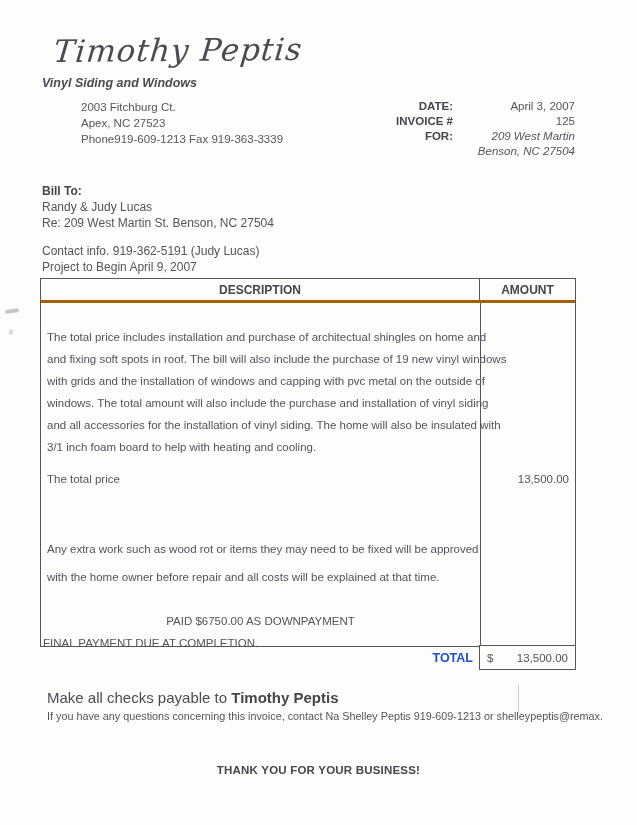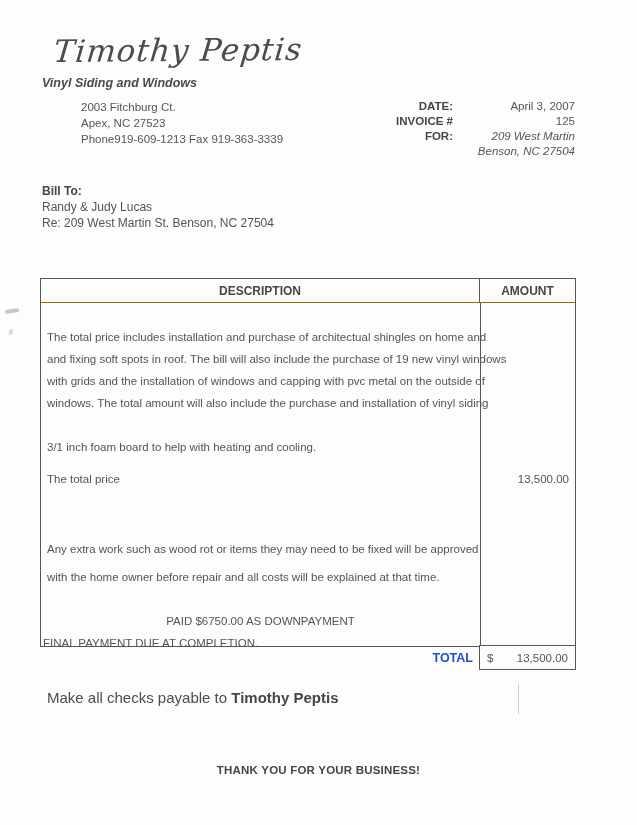--- a/index.html
+++ b/index.html
@@ -55,21 +55,21 @@
   }
 
   
   .inv-table {
     position: absolute; left: 40px; top: 278px;
     width: 536px; height: 369px;
     border: 1px solid #55555a;
   }
   .thead {
     display: flex; height: 24px;
-    border-bottom: 1px solid #a16207;
+    border-bottom: 3px solid #a16207;
     font-size: 12px; font-weight: bold; color: #45454a;
   }
   .th-desc { width: 439px; border-right: 1px solid #55555a;
     display: flex; align-items: center; justify-content: center; }
   .th-amt { flex: 1; display: flex; align-items: center; justify-content: center; }
   .tbody { position: relative; height: 344px; }
   .col-divider {
     position: absolute; left: 439px; top: 0; bottom: 0;
     width: 0; border-left: 1px solid #55555a;
   }
@@ -160,52 +160,58 @@
       <span class="meta-value it">Benson, NC 27504</span>
     </div>
   </div>
 
   <div class="billto">
     <div class="b">Bill To:</div>
     <div>Randy &amp; Judy Lucas</div>
     <div>Re: 209 West Martin St.  Benson, NC 27504</div>
   </div>
 
+  <div class="contact">
+    <div>Contact info. 919-362-5191  (Judy Lucas)</div>
+    <div>Project to Begin April 9, 2007</div>
+  </div>
 
   <div class="inv-table">
     <div class="thead">
       <div class="th-desc">DESCRIPTION</div>
       <div class="th-amt">AMOUNT</div>
     </div>
     <div class="tbody">
       <div class="col-divider"></div>
 
       <div class="desc-line" style="top:28px">The total price includes installation and purchase of architectual shingles on home and</div>
       <div class="desc-line" style="top:50px">and fixing soft spots in roof.    The bill will also include the purchase of 19 new vinyl windows</div>
       <div class="desc-line" style="top:72px">with grids and the installation of windows and capping with pvc metal on the outside of</div>
       <div class="desc-line" style="top:94px">windows.  The total amount will also include the purchase  and installation of vinyl siding</div>
+      <div class="desc-line" style="top:116px">and all accessories for the installation of vinyl siding.  The home will also be insulated with</div>
       <div class="desc-line" style="top:138px">3/1 inch foam board to help with heating and cooling.</div>
 
       <div class="desc-line" style="top:170px">The total price</div>
       <div class="amt-cell" style="top:170px">13,500.00</div>
 
       <div class="desc-line" style="top:240px">Any extra work such as wood rot or items they may need to be fixed will be approved</div>
       <div class="desc-line" style="top:268px">with the home owner before repair and all costs will be explained at that time.</div>
 
       <div class="paid-line" style="top:312px">PAID $6750.00 AS DOWNPAYMENT</div>
       <div class="final-line" style="top:334px">FINAL PAYMENT DUE AT COMPLETION.</div>
     </div>
   </div>
 
   <div class="total-label">TOTAL</div>
   <div class="total-box">
     <span class="cur">$</span>
     <span class="amt">13,500.00</span>
   </div>
 
   <div class="checks"><span>Make all checks payable to </span><span class="b">Timothy Peptis</span></div>
+  <div class="questions">If you have any questions concerning this invoice, contact Na Shelley Peptis 919-609-1213 or shelleypeptis@remax.</div>
   <div class="thankyou">THANK YOU FOR YOUR BUSINESS!</div>
 
   <div class="mark1"></div>
   <div class="mark2"></div>
   <div class="mark3"></div>
 
 </div>
 
 </body></html>

